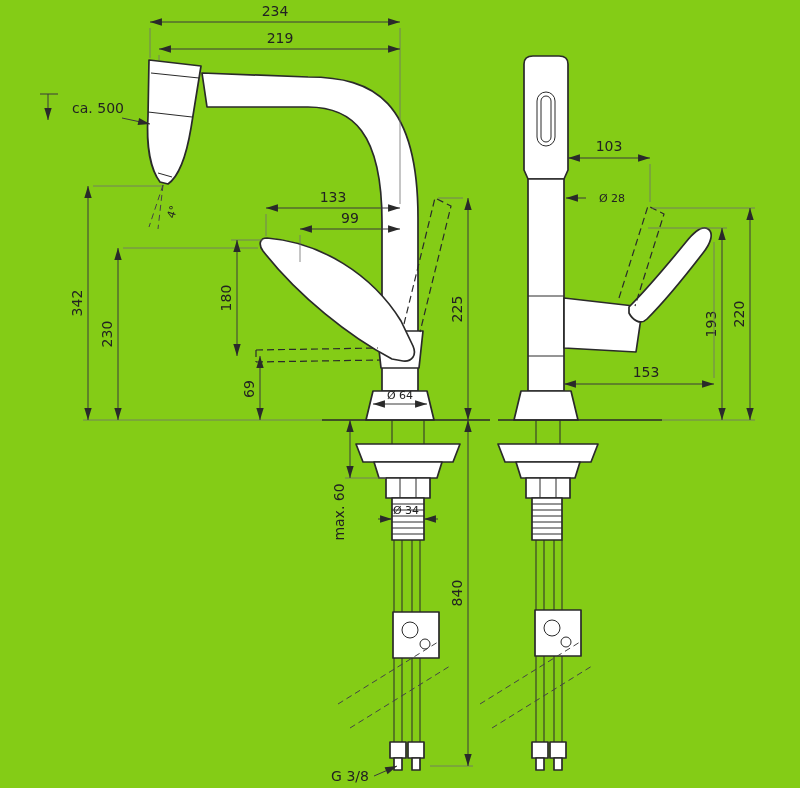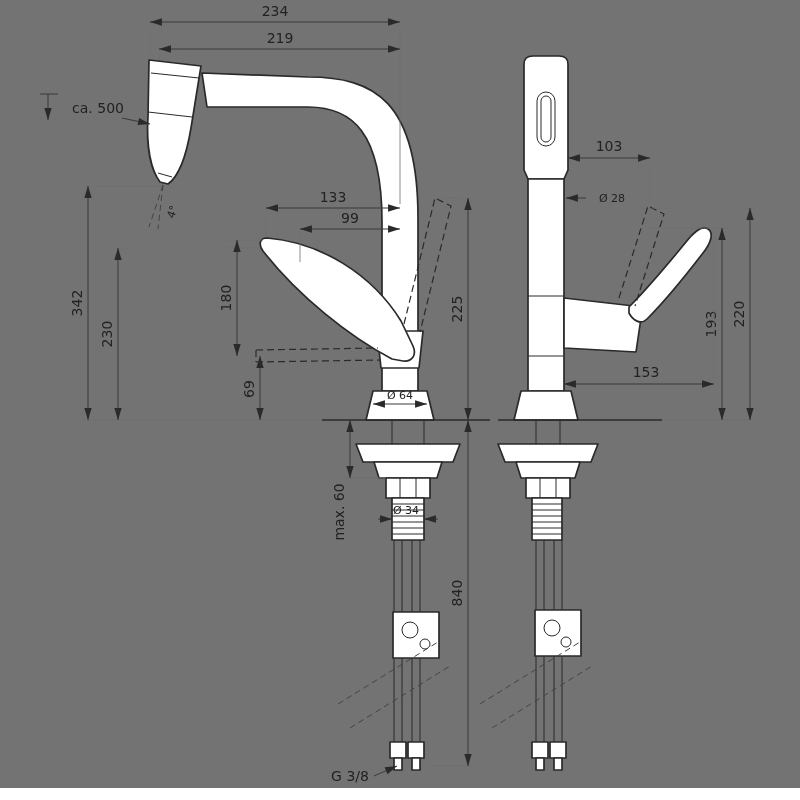--- a/index.html
+++ b/index.html
@@ -1,17 +1,17 @@
 <!DOCTYPE html>
 <html><head>
 <meta charset="utf-8">
 <style>
   html,body{margin:0;padding:0;background:#fff;}
   .canvas{
-    position:relative;width:800px;height:788px;background:#737373;
+    position:relative;width:800px;height:788px;background:#84cc16;
     font-family:"DejaVu Sans","Liberation Sans",sans-serif;
   }
   svg text{font-family:"DejaVu Sans","Liberation Sans",sans-serif;font-size:14px;fill:#222;}
   .lbl{text-anchor:middle;}
   .small{font-size:11px;}
   .outline{fill:#fff;stroke:#2a2a2a;stroke-width:1.7;stroke-linejoin:round;}
   .oline{stroke:#2a2a2a;stroke-width:1.7;fill:none;}
   .thin{fill:none;stroke:#2a2a2a;stroke-width:1;}
   .dim{stroke:#3a3a3a;stroke-width:1;fill:none;}
   .ext{stroke:#6f6f6f;stroke-width:0.8;fill:none;}

